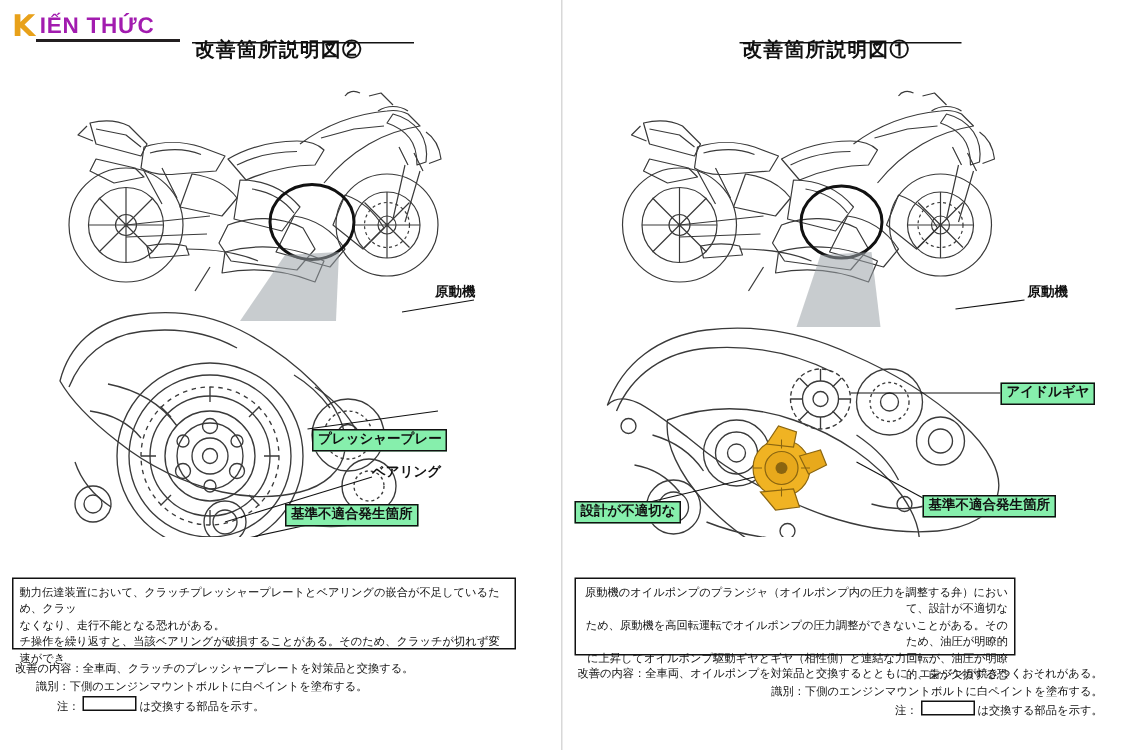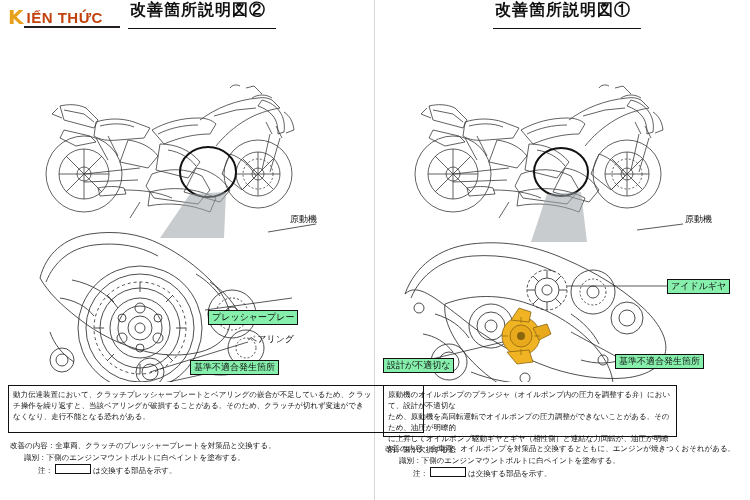--- a/index.html
+++ b/index.html
@@ -6,43 +6,43 @@
   body{
     width:750px;height:500px;
     background:#ffffff;
     font-family:"Liberation Sans", sans-serif;
     position:relative;
     overflow:hidden;
     color:#111;
   }
   .panel{position:absolute;top:0;height:500px;width:375px;}
   .panel-left{left:0;}
-  .panel-right{left:375px;}
+  .panel-right{left:375px;text-align:right;}
   .divider{position:absolute;left:374px;top:0;width:1px;height:500px;background:#d8d8d8;}
 
   
   .logo{position:absolute;left:8px;top:6px;width:112px;height:22px;display:flex;align-items:center;gap:3px;}
   .logo .k{font-family:"DejaVu Sans", sans-serif;font-weight:bold;font-size:20px;color:#e8a11a;line-height:1;}
-  .logo .word{font-weight:bold;font-size:15px;letter-spacing:0.5px;color:#c2410c;font-family:"Liberation Sans", sans-serif;}
+  .logo .word{font-weight:bold;font-size:15px;letter-spacing:0.5px;color:#a21caf;font-family:"Liberation Sans", sans-serif;}
   .logo .bar{position:absolute;left:16px;top:20px;width:96px;height:2px;background:#231f20;}
 
   .panel-title{
-    position:absolute;top:0;
-    font-size:16px;font-weight:bold;
+    position:absolute;top:24px;
+    font-size:13px;font-weight:bold;
     font-family:Liberation Mono, monospace;
     letter-spacing:1px;
   }
   .title-left{left:130px;}
   .title-right{left:120px;}
   .title-underline{position:absolute;height:1px;background:#111;}
   .ul-left{left:128px;top:28px;width:148px;}
   .ul-right{left:118px;top:28px;width:148px;}
 
   
-  .art{position:absolute;left:0;top:42px;width:435px;height:340px;}
+  .art{position:absolute;left:0;top:18px;width:435px;height:340px;font-weight:bold;}
   .art svg{position:absolute;left:0;top:0;}
 
   
   .label{
     position:absolute;
     font-size:9px;
     font-family:"DejaVu Sans", sans-serif;
     white-space:nowrap;
     color:#111;
     line-height:11px;
@@ -215,24 +215,24 @@
         <path d="M150 344 L214 330"></path>
       </g>
     </svg>
 
     <div class="label plain" style="left:290px;top:172px;">原動機</div>
     <div class="label boxed" style="left:208px;top:245px;margin-top:23px;">プレッシャープレー</div>
     <div class="label plain" style="left:248px;top:292px;">ベアリング</div>
     <div class="label boxed" style="left:190px;top:318px;">基準不適合発生箇所</div>
   </div>
 
-  <div class="note-box" style="left:8px;top:385px;width:416px;height:48px;">
+  <div class="note-box" style="left:8px;top:385px;width:336px;height:48px;">
     <span class="note-line">動力伝達装置において、クラッチプレッシャープレートとベアリングの嵌合が不足しているため、クラッ</span>
+    <span class="note-line">なくなり、走行不能となる恐れがある。</span>
     <span class="note-line">チ操作を繰り返すと、当該ベアリングが破損することがある。そのため、クラッチが切れず変速ができ</span>
-    <span class="note-line">なくなり、走行不能となる恐れがある。</span>
   </div>
 
   <div class="bottom-lines" style="left:10px;top:440px;">
     <span class="l">改善の内容：全車両、クラッチのプレッシャープレートを対策品と交換する。</span>
     <span class="l indent1">識別：下側のエンジンマウントボルトに白ペイントを塗布する。</span>
     <span class="l indent2">
       <span>注：</span><span class="swatch"></span><span>は交換する部品を示す。</span>
     </span>
   </div>
 </div>

